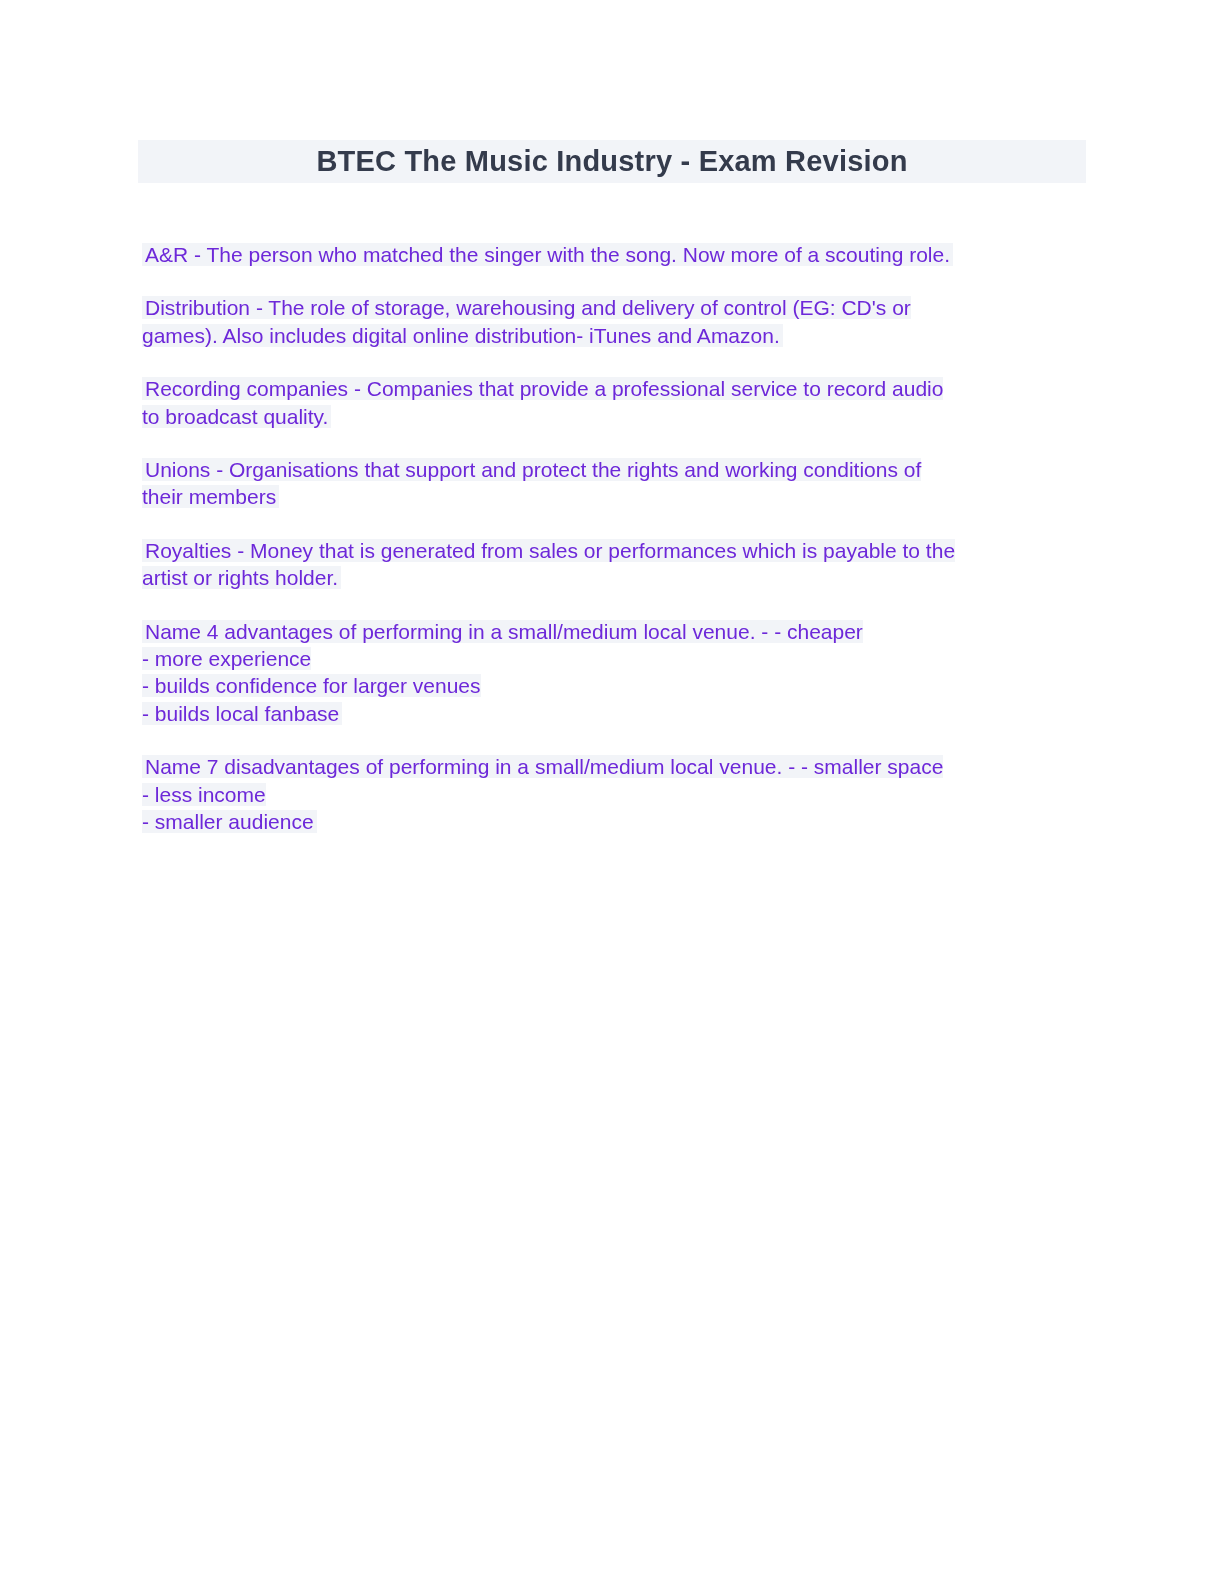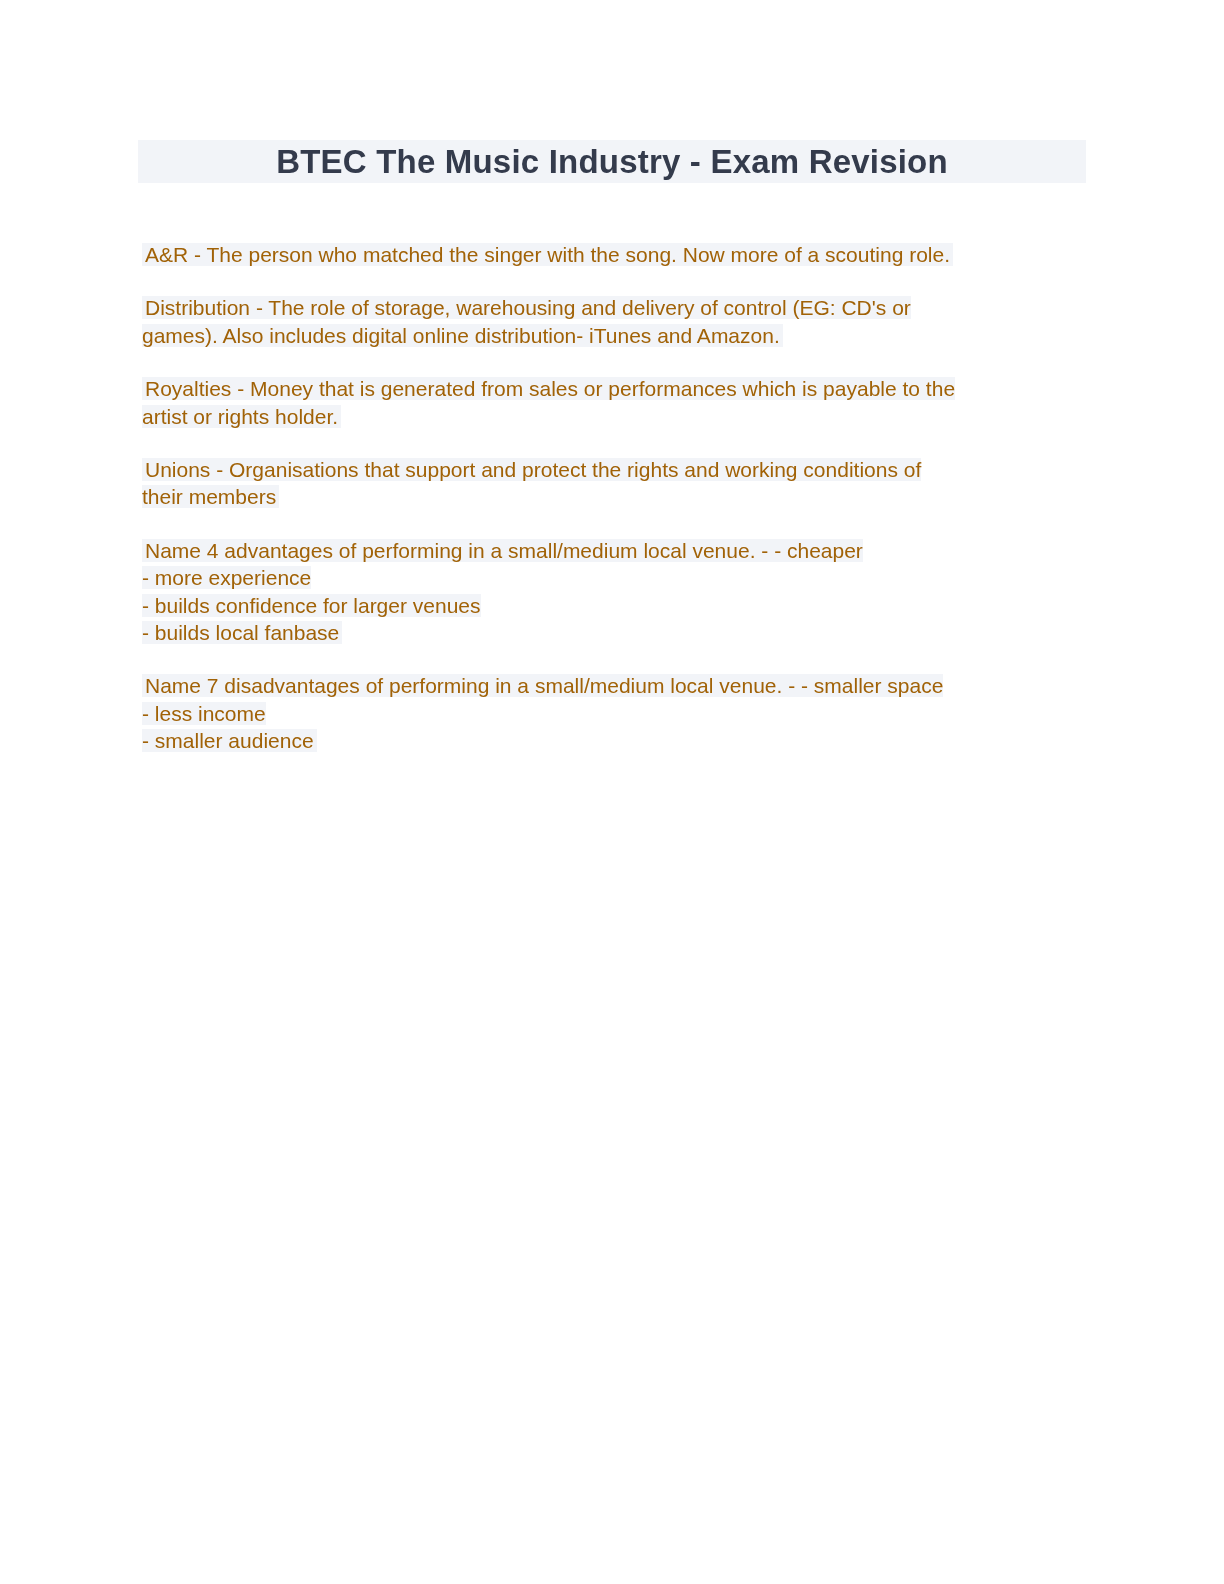--- a/index.html
+++ b/index.html
@@ -19,34 +19,34 @@
     width: 1224px;
     height: 1584px;
     padding: 140px 0 0 138px;
   }
   .doc-title {
     width: 948px;
     height: 43px;
     line-height: 43px;
     background: #f2f4f8;
     text-align: center;
-    font-size: 33px;
+    font-size: 29px;
     font-weight: bold;
     color: #343b4c;
     letter-spacing: 0.2px;
   }
   .cards {
     margin-top: 58px;
   }
   .card {
     width: 938px;
     margin: 26px 0 0 4px;
     font-size: 21px;
     line-height: 27.4px;
-    color: #a16207;
+    color: #6d28d9;
   }
   .card:first-child {
     margin-top: 0;
   }
   .hl {
     background: #f2f4f8;
     white-space: pre-line;
     padding: 0 3px;
   }
 </style>
@@ -57,26 +57,28 @@
 
   <div class="doc-title">BTEC The Music Industry - Exam Revision</div>
 
   <div class="cards">
 
     <p class="card"><span class="hl">A&amp;R - The person who matched the singer with the song. Now more of a scouting role.</span></p>
 
     <p class="card"><span class="hl">Distribution - The role of storage, warehousing and delivery of control (EG: CD's or
 games). Also includes digital online distribution- iTunes and Amazon.</span></p>
 
+    <p class="card"><span class="hl">Recording companies - Companies that provide a professional service to record audio
+to broadcast quality.</span></p>
+
+    <p class="card"><span class="hl">Unions - Organisations that support and protect the rights and working conditions of
+their members</span></p>
 
     <p class="card"><span class="hl">Royalties - Money that is generated from sales or performances which is payable to the
 artist or rights holder.</span></p>
-
-    <p class="card"><span class="hl">Unions - Organisations that support and protect the rights and working conditions of
-their members</span></p>
 
     <p class="card"><span class="hl">Name 4 advantages of performing in a small/medium local venue. - - cheaper
 - more experience
 - builds confidence for larger venues
 - builds local fanbase</span></p>
 
     <p class="card"><span class="hl">Name 7 disadvantages of performing in a small/medium local venue. - - smaller space
 - less income
 - smaller audience</span></p>
 

